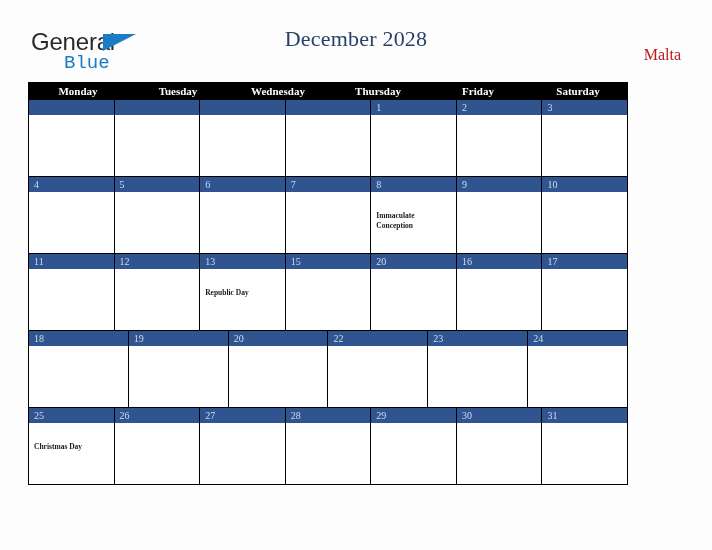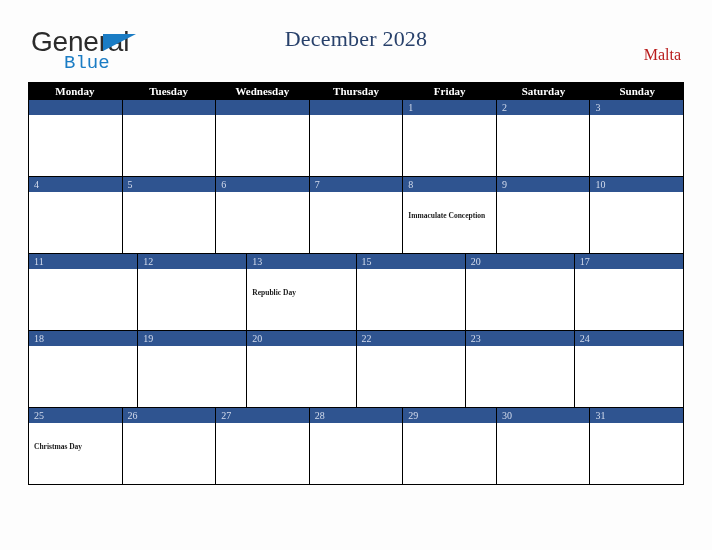--- a/index.html
+++ b/index.html
@@ -30,21 +30,21 @@
     left: 31px;
     top: 31px;
     width: 180px;
     height: 44px;
   }
   .logo-general {
     position: absolute;
     left: 0;
     top: 0;
     font-family: "Liberation Sans", "DejaVu Sans", sans-serif;
-    font-size: 28px;
+    font-size: 24px;
     color: #2b2b2b;
     letter-spacing: -0.2px;
     line-height: 21px;
   }
   .logo-triangle {
     position: absolute;
     left: 72px;
     top: 3px;
     width: 0;
     height: 0;
@@ -80,21 +80,21 @@
     font-size: 16px;
     color: #b91c1c;
     font-family: "Liberation Serif", "DejaVu Serif", serif;
   }
 
   
   .calendar {
     position: absolute;
     left: 28px;
     top: 82px;
-    width: 656px;
+    width: 600px;
   }
 
   .weekday-row {
     display: flex;
     background: #000000;
     height: 18px;
   }
   .weekday {
     flex: 1 1 0;
     color: #ffffff;
@@ -160,21 +160,20 @@
 
 <div class="calendar">
 
   <div class="weekday-row">
     <div class="weekday">Monday</div>
     <div class="weekday">Tuesday</div>
     <div class="weekday">Wednesday</div>
     <div class="weekday">Thursday</div>
     <div class="weekday">Friday</div>
     <div class="weekday">Saturday</div>
-    <div class="weekday">Sunday</div>
   </div>
 
   <div id="weeks-container">
       <div class="week-row">
         <div class="day-cell">
           <div class="day-number-bar"></div>
           <div class="day-body"></div>
         </div>
         <div class="day-cell">
           <div class="day-number-bar"></div>
@@ -250,20 +249,24 @@
         </div>
         <div class="day-cell">
           <div class="day-number-bar">15</div>
           <div class="day-body"></div>
         </div>
         <div class="day-cell">
           <div class="day-number-bar">20</div>
           <div class="day-body"></div>
         </div>
         <div class="day-cell">
+          <div class="day-number-bar">16</div>
+          <div class="day-body"></div>
+        </div>
+        <div class="day-cell">
           <div class="day-number-bar">17</div>
           <div class="day-body"></div>
         </div>
       </div>
       <div class="week-row">
         <div class="day-cell">
           <div class="day-number-bar">18</div>
           <div class="day-body"></div>
         </div>
         <div class="day-cell">

